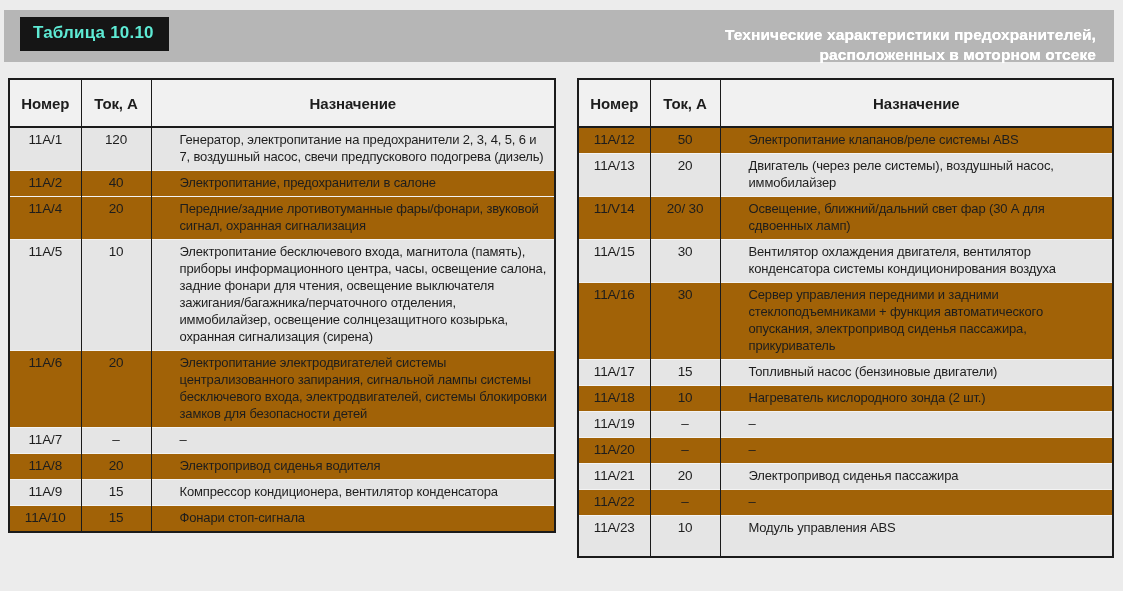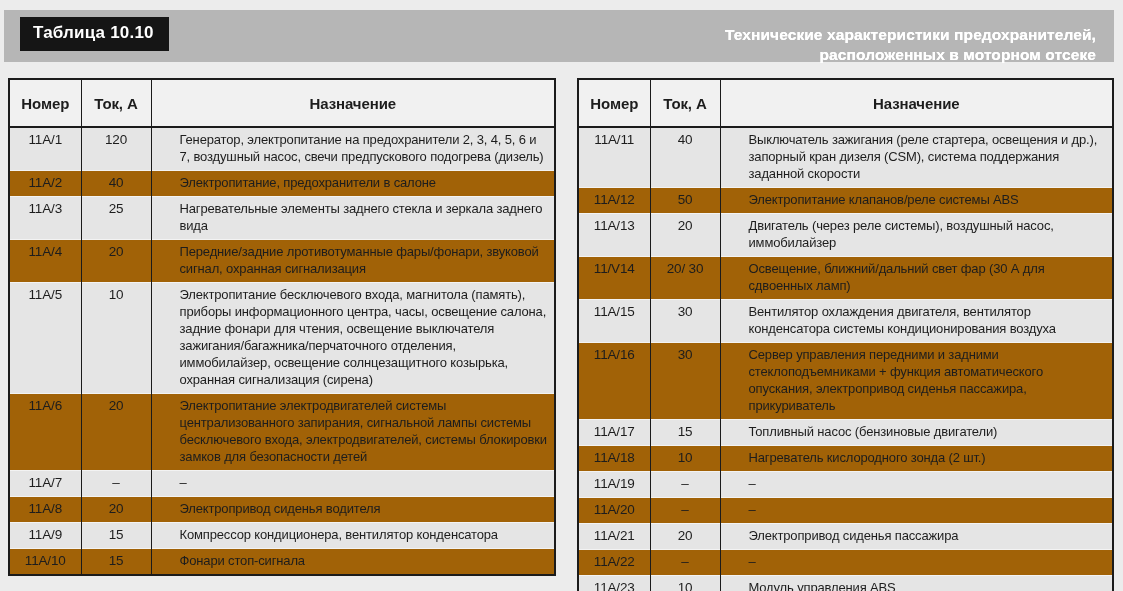--- a/index.html
+++ b/index.html
@@ -12,21 +12,21 @@
   }
   .page { position: relative; width: 1123px; height: 591px; }
 
   
   .header-bar {
     position: absolute; top: 10px; left: 4px; right: 9px; height: 52px;
     background: #b6b6b6;
   }
   .badge {
     position: absolute; top: 17px; left: 20px;
-    background: #151515; color: #ffffff;
+    background: #151515; color: #5eead4;
     font-size: 17px; font-weight: bold;
     padding: 6px 15px 8px 13px;
     letter-spacing: 0.2px;
   }
   .header-title {
     position: absolute; top: 15px; right: 18px;
     color: #ffffff; font-weight: bold;
     font-size: 15.5px; line-height: 1.28;
     text-align: right; white-space: pre-line;
     letter-spacing: 0.1px;
@@ -111,25 +111,20 @@
           <tr class="row-light">
             <td class="col-num">11А/1</td>
             <td class="col-amp">120</td>
             <td class="col-desc">Генератор, электропитание на предохранители 2, 3, 4, 5, 6 и 7, воздушный насос, свечи предпускового подогрева (дизель)</td>
           </tr>
           <tr class="row-dark">
             <td class="col-num">11А/2</td>
             <td class="col-amp">40</td>
             <td class="col-desc">Электропитание, предохранители в салоне</td>
           </tr>
-          <tr class="row-light">
-            <td class="col-num">11А/3</td>
-            <td class="col-amp">25</td>
-            <td class="col-desc">Нагревательные элементы заднего стекла и зеркала заднего вида</td>
-          </tr>
           <tr class="row-dark">
             <td class="col-num">11А/4</td>
             <td class="col-amp">20</td>
             <td class="col-desc">Передние/задние лротивотуманные фары/фонари, звуковой сигнал, охранная сигнализация</td>
           </tr>
           <tr class="row-light">
             <td class="col-num">11А/5</td>
             <td class="col-amp">10</td>
             <td class="col-desc">Электропитание бесключевого входа, магнитола (память), приборы информационного центра, часы, освещение салона, задние фонари для чтения, освещение выключателя зажигания/багажника/перчаточного отделения, иммобилайзер, освещение солнцезащитного козырька, охранная сигнализация (сирена)</td>
           </tr>
@@ -168,25 +163,20 @@
           <col class="c-desc">
         </colgroup>
       <thead>
         <tr>
           <th>Номер</th>
           <th>Ток, А</th>
           <th>Назначение</th>
         </tr>
       </thead>
       <tbody>
-          <tr class="row-light">
-            <td class="col-num">11А/11</td>
-            <td class="col-amp">40</td>
-            <td class="col-desc">Выключатель зажигания (реле стартера, освещения и др.), запорный кран дизеля (CSM), система поддержания заданной скорости</td>
-          </tr>
           <tr class="row-dark">
             <td class="col-num">11А/12</td>
             <td class="col-amp">50</td>
             <td class="col-desc">Электропитание клапанов/реле системы ABS</td>
           </tr>
           <tr class="row-light">
             <td class="col-num">11А/13</td>
             <td class="col-amp">20</td>
             <td class="col-desc">Двигатель (через реле системы), воздушный насос, иммобилайзер</td>
           </tr>

